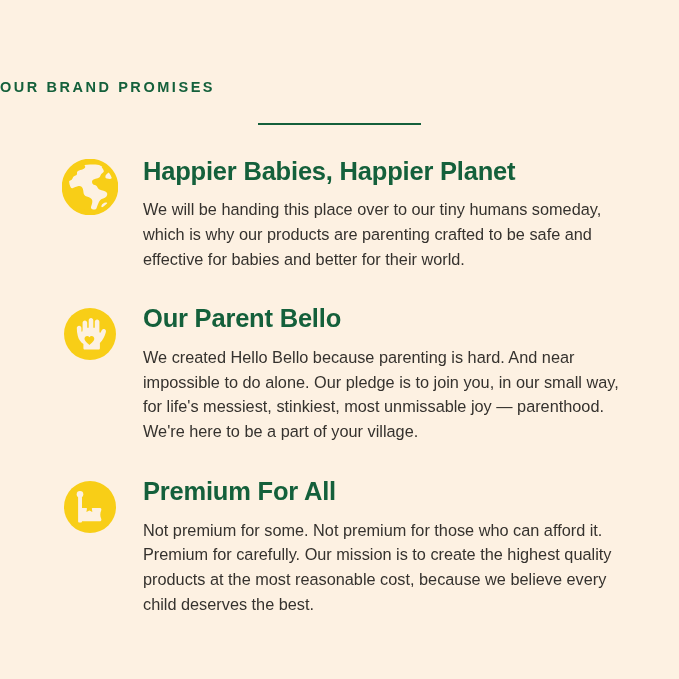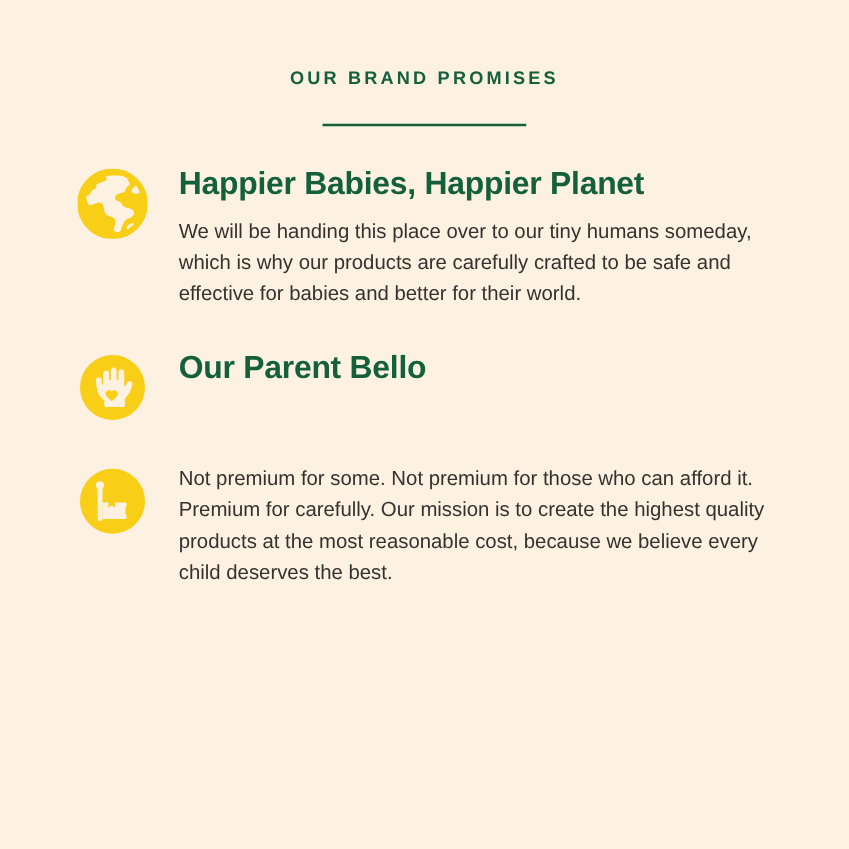--- a/index.html
+++ b/index.html
@@ -17,22 +17,21 @@
   .page {
     position: relative;
     width: 679px;
     height: 679px;
     box-sizing: border-box;
     background: #FDF1E2;
   }
 
   
   .header {
-    padding-top: 56px;
-    text-align: center;
+    padding-top: 80px;
   }
   .eyebrow {
     font-family: "Liberation Sans", sans-serif;
     font-size: 14.5px;
     font-weight: bold;
     letter-spacing: 2.55px;
     color: #14603B;
     text-transform: uppercase;
     line-height: 1;
   }
@@ -110,52 +109,54 @@
           <circle cx="28" cy="28" r="26" fill="#F8CE17"></circle>
 
           <path fill="#FDF1E2" d="M28 5.4c-1.9 0-3.8.2-5.6.7 1.1 1.3 1.2 2.6-.2 3.5-1.6 1-3.4 1.4-5.2 1.9-1.4.4-2.2 1.2-2 2.7.2 1.2-.4 1.9-1.5 2.2-1.5.4-2.4 1.4-2.9 2.8-.4 1.2-1.2 2-2.5 2.2-.7.1-1 .5-1 1.2.1 1.9.5 3.7 1.4 5.4.6 1.1 1.4 1.4 2.5 1 1.6-.6 3.2-1.2 4.8-1.7 2.5-.8 4.4.3 5.1 2.8.3 1.1.5 2.3.6 3.5.2 2.1 1.3 3.4 3.3 4 1.1.3 2.2.7 3.2 1.2 2 1 2.7 2.7 2.2 4.9-.3 1.3-.7 2.6-1.1 3.9-.5 1.6.2 2.7 1.9 2.9.4 0 .8.1 1.2.1 1.2 0 2-.6 2.4-1.7.6-1.8 1.3-3.5 2-5.2.9-2.1 2.3-3.6 4.6-4.2 1.2-.3 2.2-.9 3-1.8 1.7-1.9 1.4-4-.8-5.2-1.2-.7-2.5-1.1-3.9-1.3-2-.3-3.4-1.4-4.2-3.2-.5-1.2-1.3-1.9-2.6-2.1-1.4-.2-2.3-1-2.6-2.4-.3-1.4.2-2.4 1.5-3 1.3-.6 2.6-1 4-1.3 1.6-.3 2.6-1.3 3-2.9.3-1.1.9-1.9 1.9-2.4 1.3-.6 1.6-1.6 1-2.9-.3-.7-.8-1.3-1.2-1.9-.8-1-.5-1.9.8-2.2.6-.2 1.3-.2 1.9-.3-2.2-.8-4.5-1.2-6.9-1.2z"></path>
           <path fill="#FDF1E2" d="M45.8 14.2c-1 .7-1.9 1.5-2.3 2.7-.4 1.3.1 2.3 1.4 2.7 1 .3 2 .4 3 .4 1.3 0 2-.7 1.9-2-.2-1.4-.7-2.6-1.5-3.7-.6-.8-1.3-1-2.1-.5l-.4.4z"></path>
           <path fill="#FDF1E2" d="M41.2 44.6c-.7.5-1.3 1.1-1.7 1.9-.5 1 .1 2 1.2 2.1.6 0 1.2-.2 1.7-.6 1-.7 1.9-1.5 2.7-2.5.7-.9.4-1.7-.7-1.9-1.1-.2-2.2 0-3.2 1z"></path>
           <circle cx="28" cy="28" r="26" fill="none" stroke="#F8CE17" stroke-width="4.6"></circle>
         </svg>
       </div>
       <div class="text-col">
         <h2 class="promise-title">Happier Babies, Happier Planet</h2>
-        <p class="promise-body">We will be handing this place over to our tiny humans someday, which is why our products are carefully crafted to be safe and effective for babies and better for their world.</p>
+        <p class="promise-body">We will be handing this place over to our tiny humans someday, which is why our products are parenting crafted to be safe and effective for babies and better for their world.</p>
       </div>
     </div>
 
     <div class="promise promise-2">
       <div class="icon-col">
         <svg width="56" height="56" viewBox="0 0 56 56" aria-hidden="true">
           <circle cx="28" cy="28" r="26" fill="#F8CE17"></circle>
 
           <path fill="#FDF1E2" d="M20.6 22.3v-5.6c0-1.3 1-2.3 2.3-2.3s2.3 1 2.3 2.3v5.1h1.5v-7.6c0-1.3 1-2.3 2.3-2.3s2.3 1 2.3 2.3v7.6h1.5v-6.1c0-1.3 1-2.3 2.3-2.3s2.3 1 2.3 2.3v9.4c0 .9 0 1.3.7 1.8.7-.6 1.2-1.4 1.5-2.3.4-1.3 1.6-2 2.8-1.6 1.2.4 1.8 1.6 1.5 2.9-1.2 4.5-3 8.1-6 11v5.3c0 .7-.6 1.3-1.3 1.3H22.7c-.7 0-1.3-.6-1.3-1.3v-4.1c-2.9-2-4.7-4.6-5.6-8-.7-2.6-1-5.3-1-8 0-1.3 1-2.3 2.3-2.3s2.3 1 2.3 2.3v2.5c0 .7 0 1 .6 1.3.4-.7.6-1.3.6-2.2v-1.1z"></path>
 
           <path fill="#F8CE17" d="M28.6 38.6l-.4-.3c-1.8-1.6-3.5-3-3.5-4.9 0-1.5 1.2-2.7 2.7-2.7.9 0 1.7.4 2.2 1.1.5-.7 1.3-1.1 2.2-1.1 1.5 0 2.7 1.2 2.7 2.7 0 1.9-1.7 3.3-3.5 4.9l-.4.3-1 1-1-1z" transform="translate(-2.2,-0.6)"></path>
         </svg>
       </div>
       <div class="text-col">
         <h2 class="promise-title">Our Parent Bello</h2>
+        <p class="promise-body">We created Hello Bello because parenting is hard. And near impossible to do alone. Our pledge is to join you, in our small way, for life's messiest, stinkiest, most unmissable joy — parenthood. We're here to be a part of your village.</p>
       </div>
     </div>
 
     <div class="promise promise-3">
       <div class="icon-col">
         <svg width="56" height="56" viewBox="0 0 56 56" aria-hidden="true">
           <circle cx="28" cy="28" r="26" fill="#F8CE17"></circle>
 
           <rect x="16.1" y="17.2" width="3.9" height="26.3" rx="1.1" fill="#FDF1E2"></rect>
 
           <circle cx="18" cy="15.2" r="3.3" fill="#FDF1E2"></circle>
 
           <path fill="#FDF1E2" d="M20 19.6h18.3c.9 0 1.4 1 .9 1.7-1.2 1.8-1.2 4.1 0 5.9.5.7 0 1.7-.9 1.7H20V19.6z" transform="translate(0,1.2) scale(1,1.42)"></path>
 
           <path fill="#F8CE17" d="M27.4 23.6l1.5 3.1 3.4.5-2.5 2.4.6 3.4-3-1.6-3 1.6.6-3.4-2.5-2.4 3.4-.5z"></path>
         </svg>
       </div>
       <div class="text-col">
+        <h2 class="promise-title">Premium For All</h2>
         <p class="promise-body">Not premium for some. Not premium for those who can afford it. Premium for carefully. Our mission is to create the highest quality products at the most reasonable cost, because we believe every child deserves the best.</p>
       </div>
     </div>
 
   </div>
 </div>
 
 </body></html>

